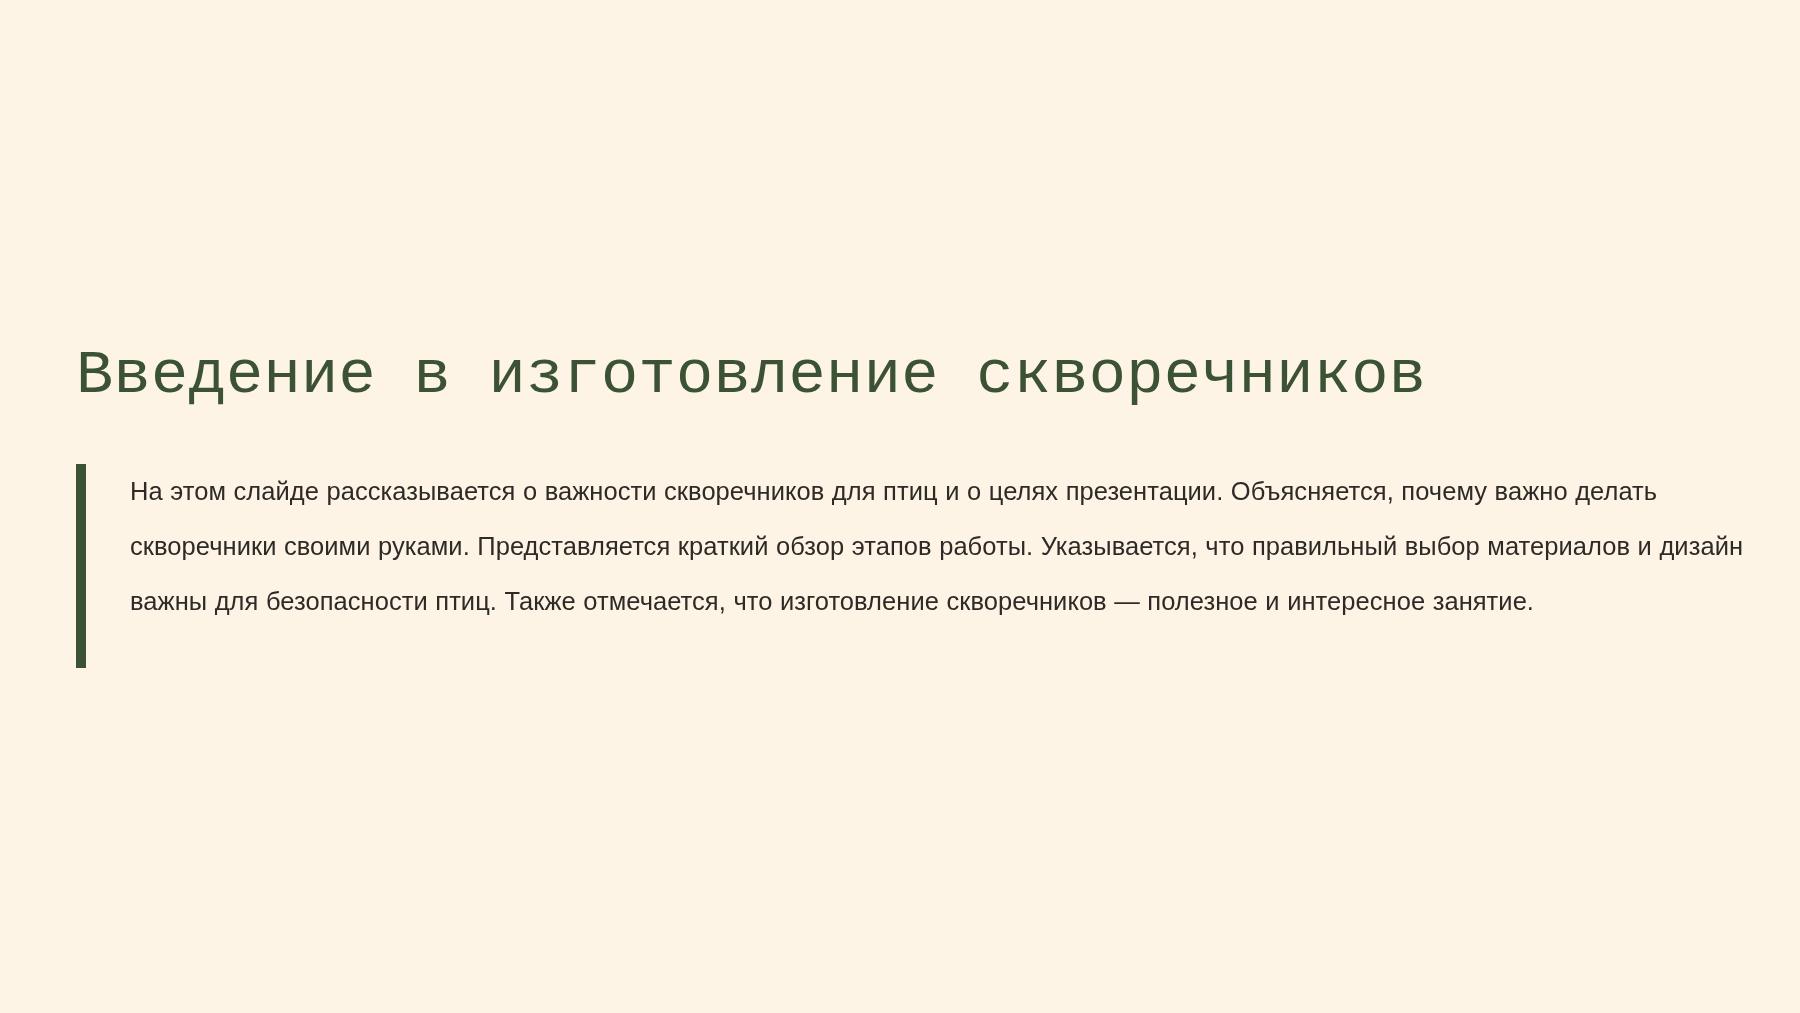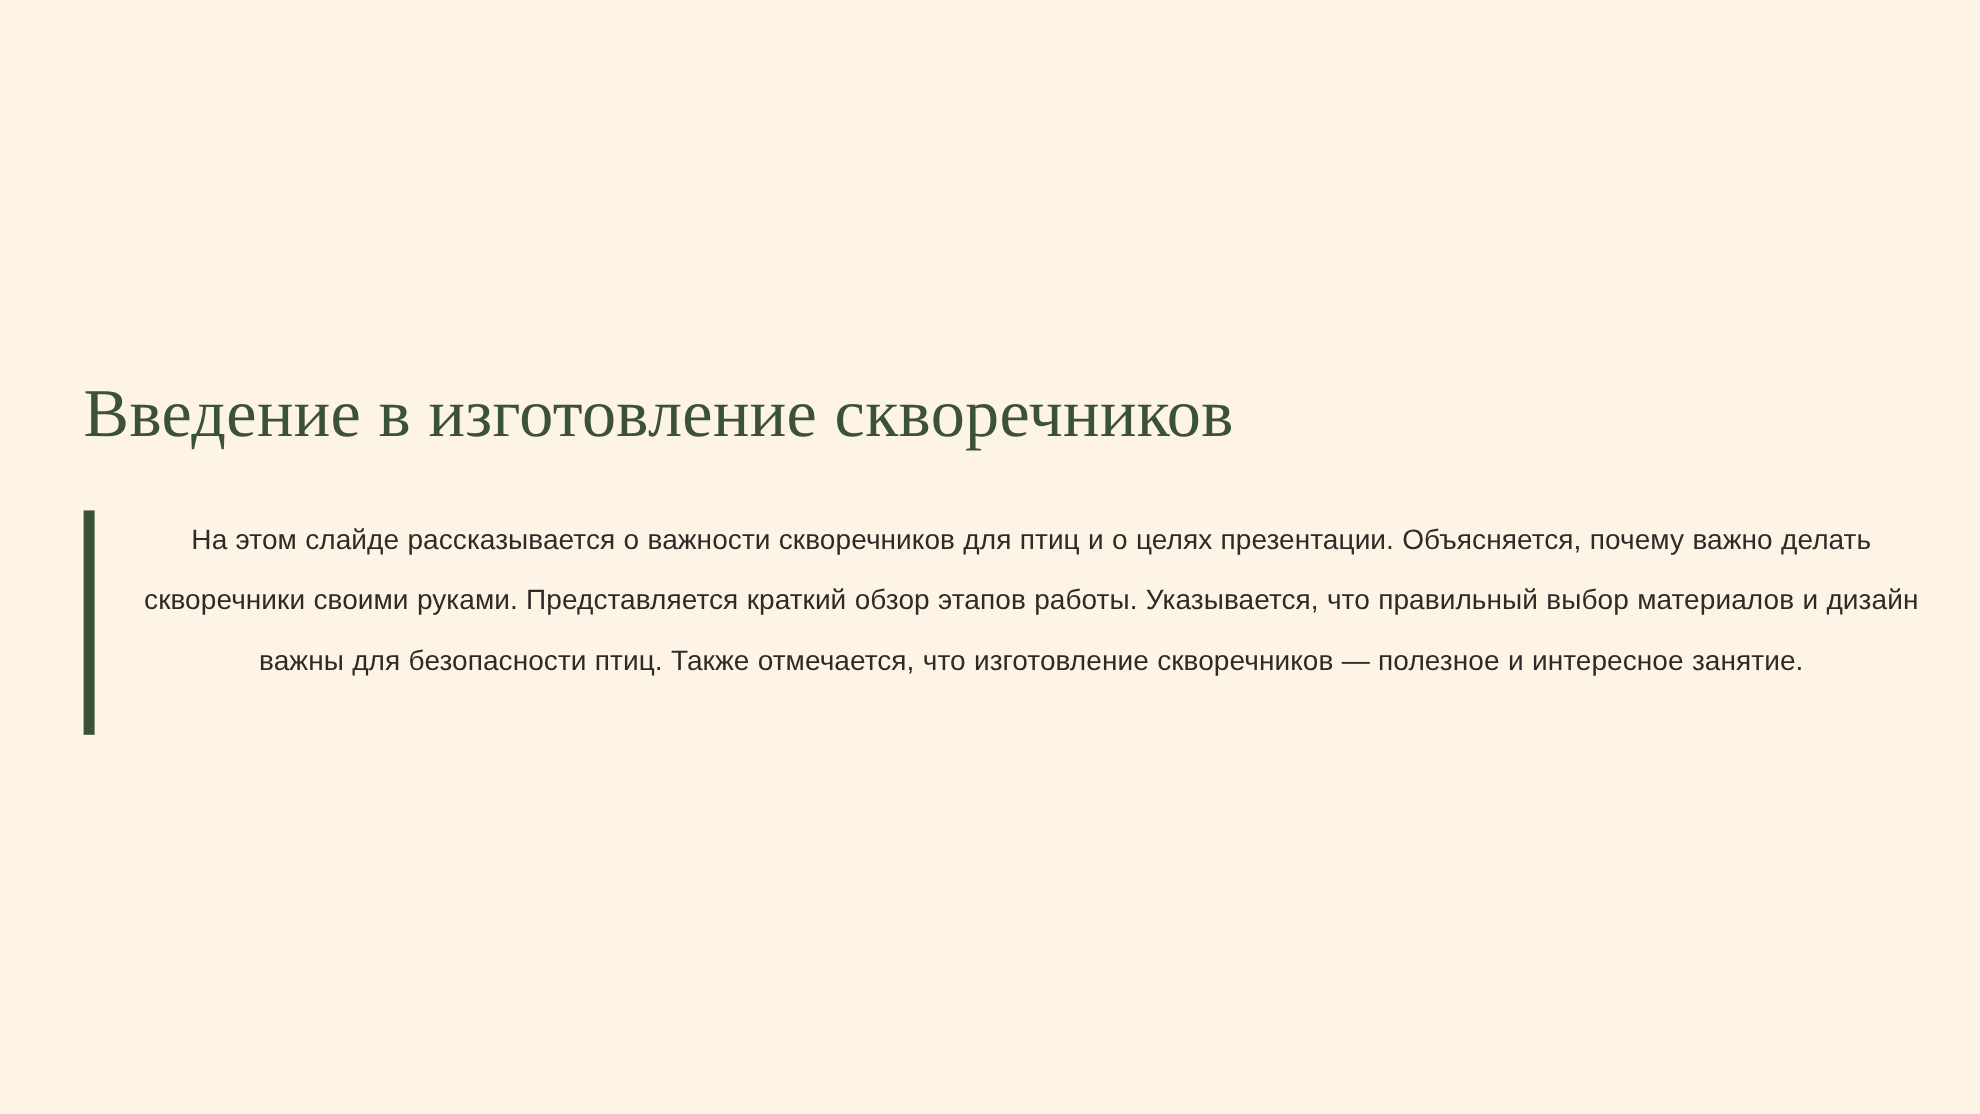--- a/index.html
+++ b/index.html
@@ -25,21 +25,21 @@
     box-sizing: border-box;
   }
 
   
   .slide-title {
     position: absolute;
     left: 76px;
     top: 344px;
     width: 1640px;
     margin: 0;
-    font-family: Liberation Serif, serif;
+    font-family: Liberation Mono, monospace;
     font-weight: 400;
     font-size: 62px;
     line-height: 1.04;
     letter-spacing: 0.3px;
     color: #3c5234;
     white-space: nowrap;
   }
 
   
   .body-block {
@@ -66,21 +66,21 @@
   }
 
   .body-text {
     margin: 0;
     width: 1615px;
     font-family: "Liberation Sans", "DejaVu Sans", sans-serif;
     font-weight: 400;
     font-size: 25.5px;
     line-height: 55px;
     color: #2e2a26;
-    text-align: center;
+    text-align: left;
     letter-spacing: 0.05px;
     word-spacing: 0.4px;
   }
 </style>
 </head>
 <body>
 
 <div class="slide">
 
   <h1 class="slide-title">Введение в изготовление скворечников</h1>

